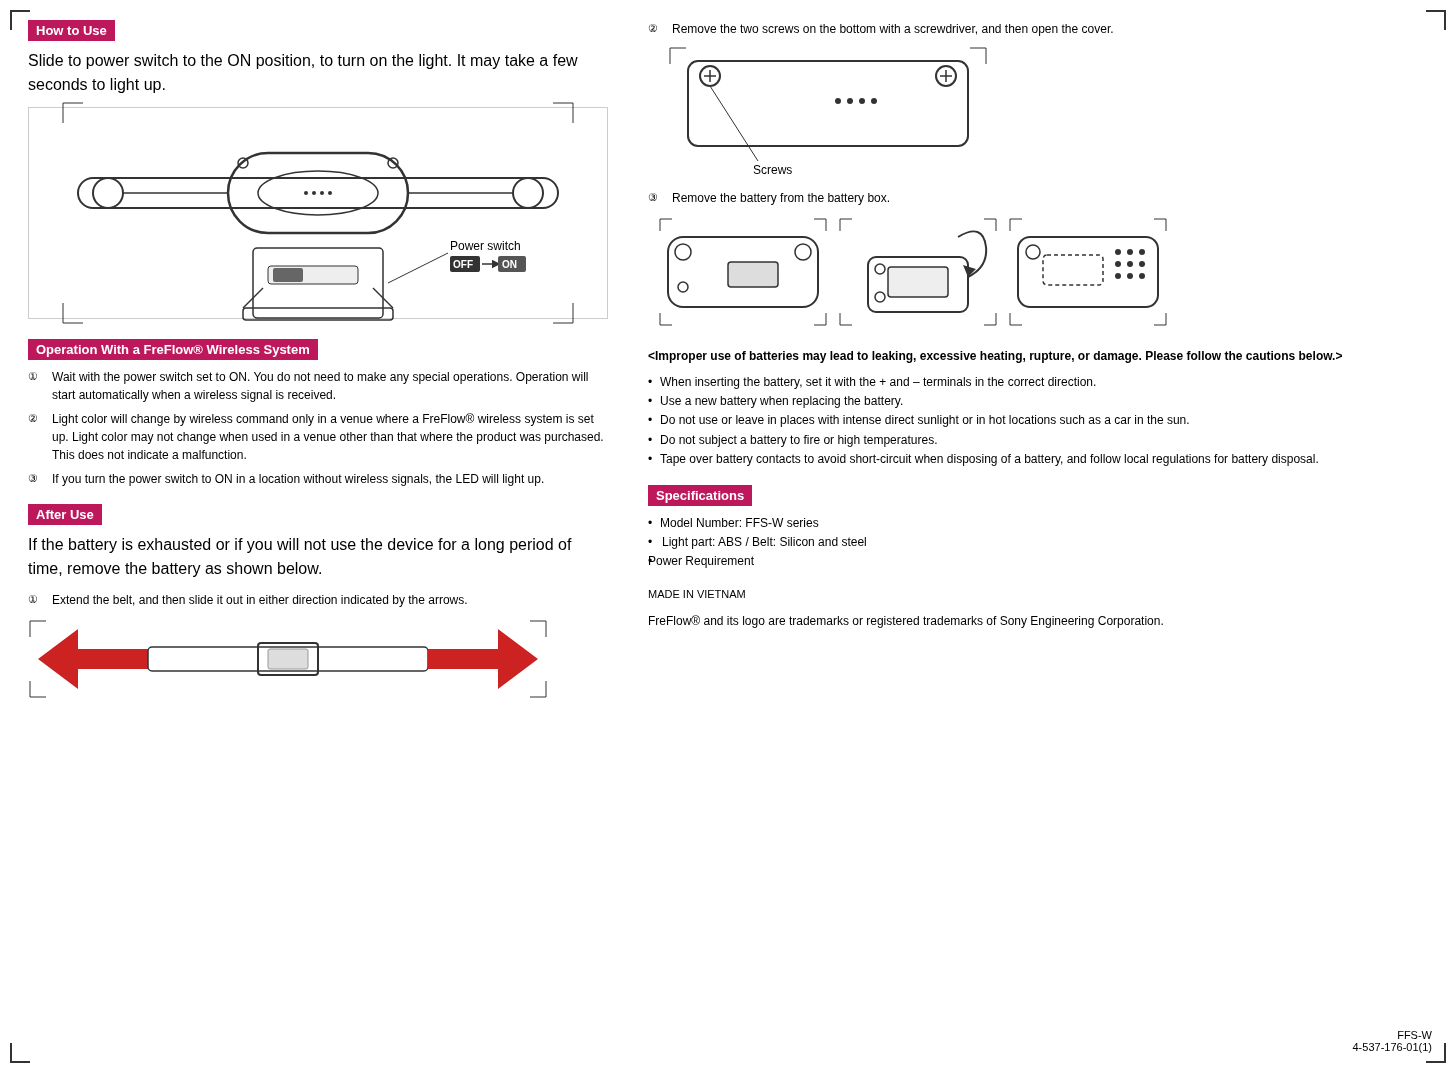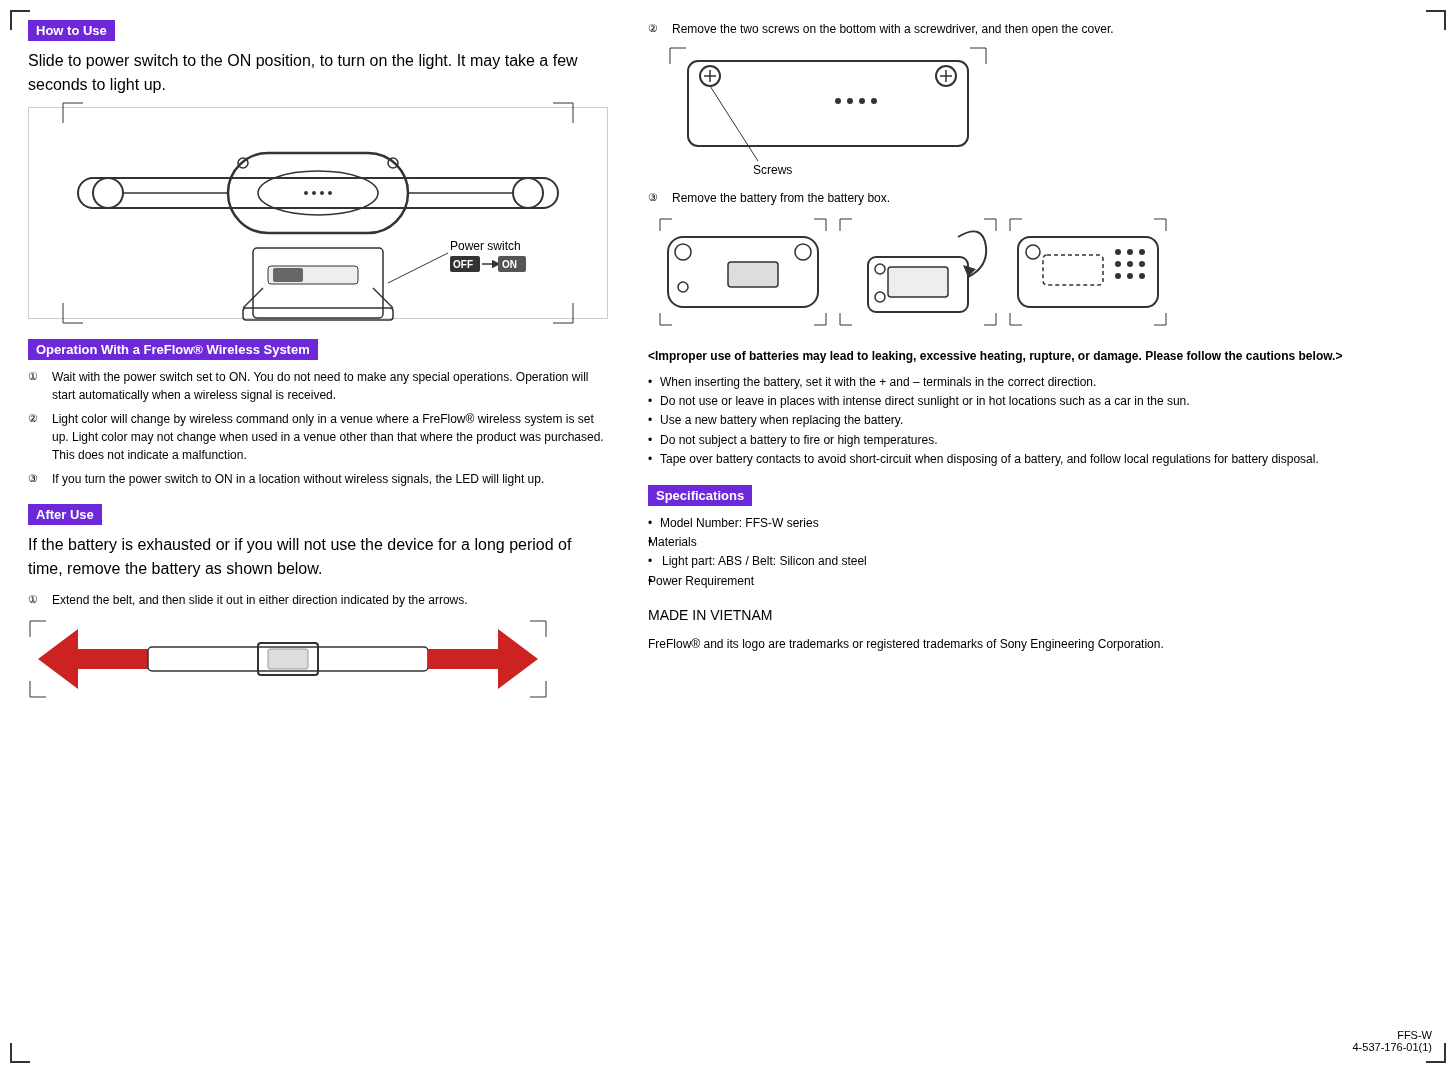--- a/index.html
+++ b/index.html
@@ -21,21 +21,21 @@
     }
     .left-column {
       flex: 1;
       max-width: 580px;
     }
     .right-column {
       flex: 1;
       max-width: 720px;
     }
     .section-header {
-      background: #6d28d9;
+      background: #be185d;
       color: #fff;
       padding: 3px 8px;
       font-size: 13px;
       font-weight: bold;
       display: inline-block;
       margin-bottom: 8px;
     }
     .section-text {
       font-size: 16px;
       line-height: 1.5;
@@ -114,21 +114,21 @@
     }
     .bullet-list li::before {
       content: "•";
       position: absolute;
       left: 0;
     }
     .specs-section {
       margin-bottom: 16px;
     }
     .made-in {
-      font-size: 14px;
+      font-size: 11px;
       margin-bottom: 12px;
     }
     .trademark-text {
       font-size: 12px;
       line-height: 1.5;
       margin-bottom: 4px;
     }
     .footer-code {
       position: fixed;
       bottom: 20px;
@@ -369,31 +369,30 @@
         <line x1="2" y1="108" x2="2" y2="96" stroke="#333" stroke-width="1"></line>
         <line x1="158" y1="108" x2="146" y2="108" stroke="#333" stroke-width="1"></line>
         <line x1="158" y1="108" x2="158" y2="96" stroke="#333" stroke-width="1"></line>
       </svg>
     </div>
 
     <p class="warning-text">&lt;Improper use of batteries may lead to leaking, excessive heating, rupture, or damage. Please follow the cautions below.&gt;</p>
 
     <ul class="bullet-list">
       <li>When inserting the battery, set it with the + and – terminals in the correct direction.</li>
+      <li>Use a new battery when replacing the battery.</li>
       <li>Do not use or leave in places with intense direct sunlight or in hot locations such as a car in the sun.</li>
-      <li>Use a new battery when replacing the battery.</li>
       <li>Do not subject a battery to fire or high temperatures.</li>
       <li>Tape over battery contacts to avoid short-circuit when disposing of a battery, and follow local regulations for battery disposal.</li>
     </ul>
 
     <div class="specs-section">
       <div class="section-header">Specifications</div>
       <ul class="bullet-list">
         <li>Model Number: FFS-W series</li>
-        <li style="list-style:none; padding-left:0;">Materials</li>
         <li style="list-style:none; padding-left:14px; font-size:12px;">Light part: ABS / Belt: Silicon and steel</li>
         <li style="list-style:none; padding-left:0;">Power Requirement</li>
       </ul>
     </div>
 
     <p class="made-in">MADE IN VIETNAM</p>
     <p class="trademark-text">FreFlow® and its logo are trademarks or registered trademarks of Sony Engineering Corporation.</p>
   </div>
 </div>
 

